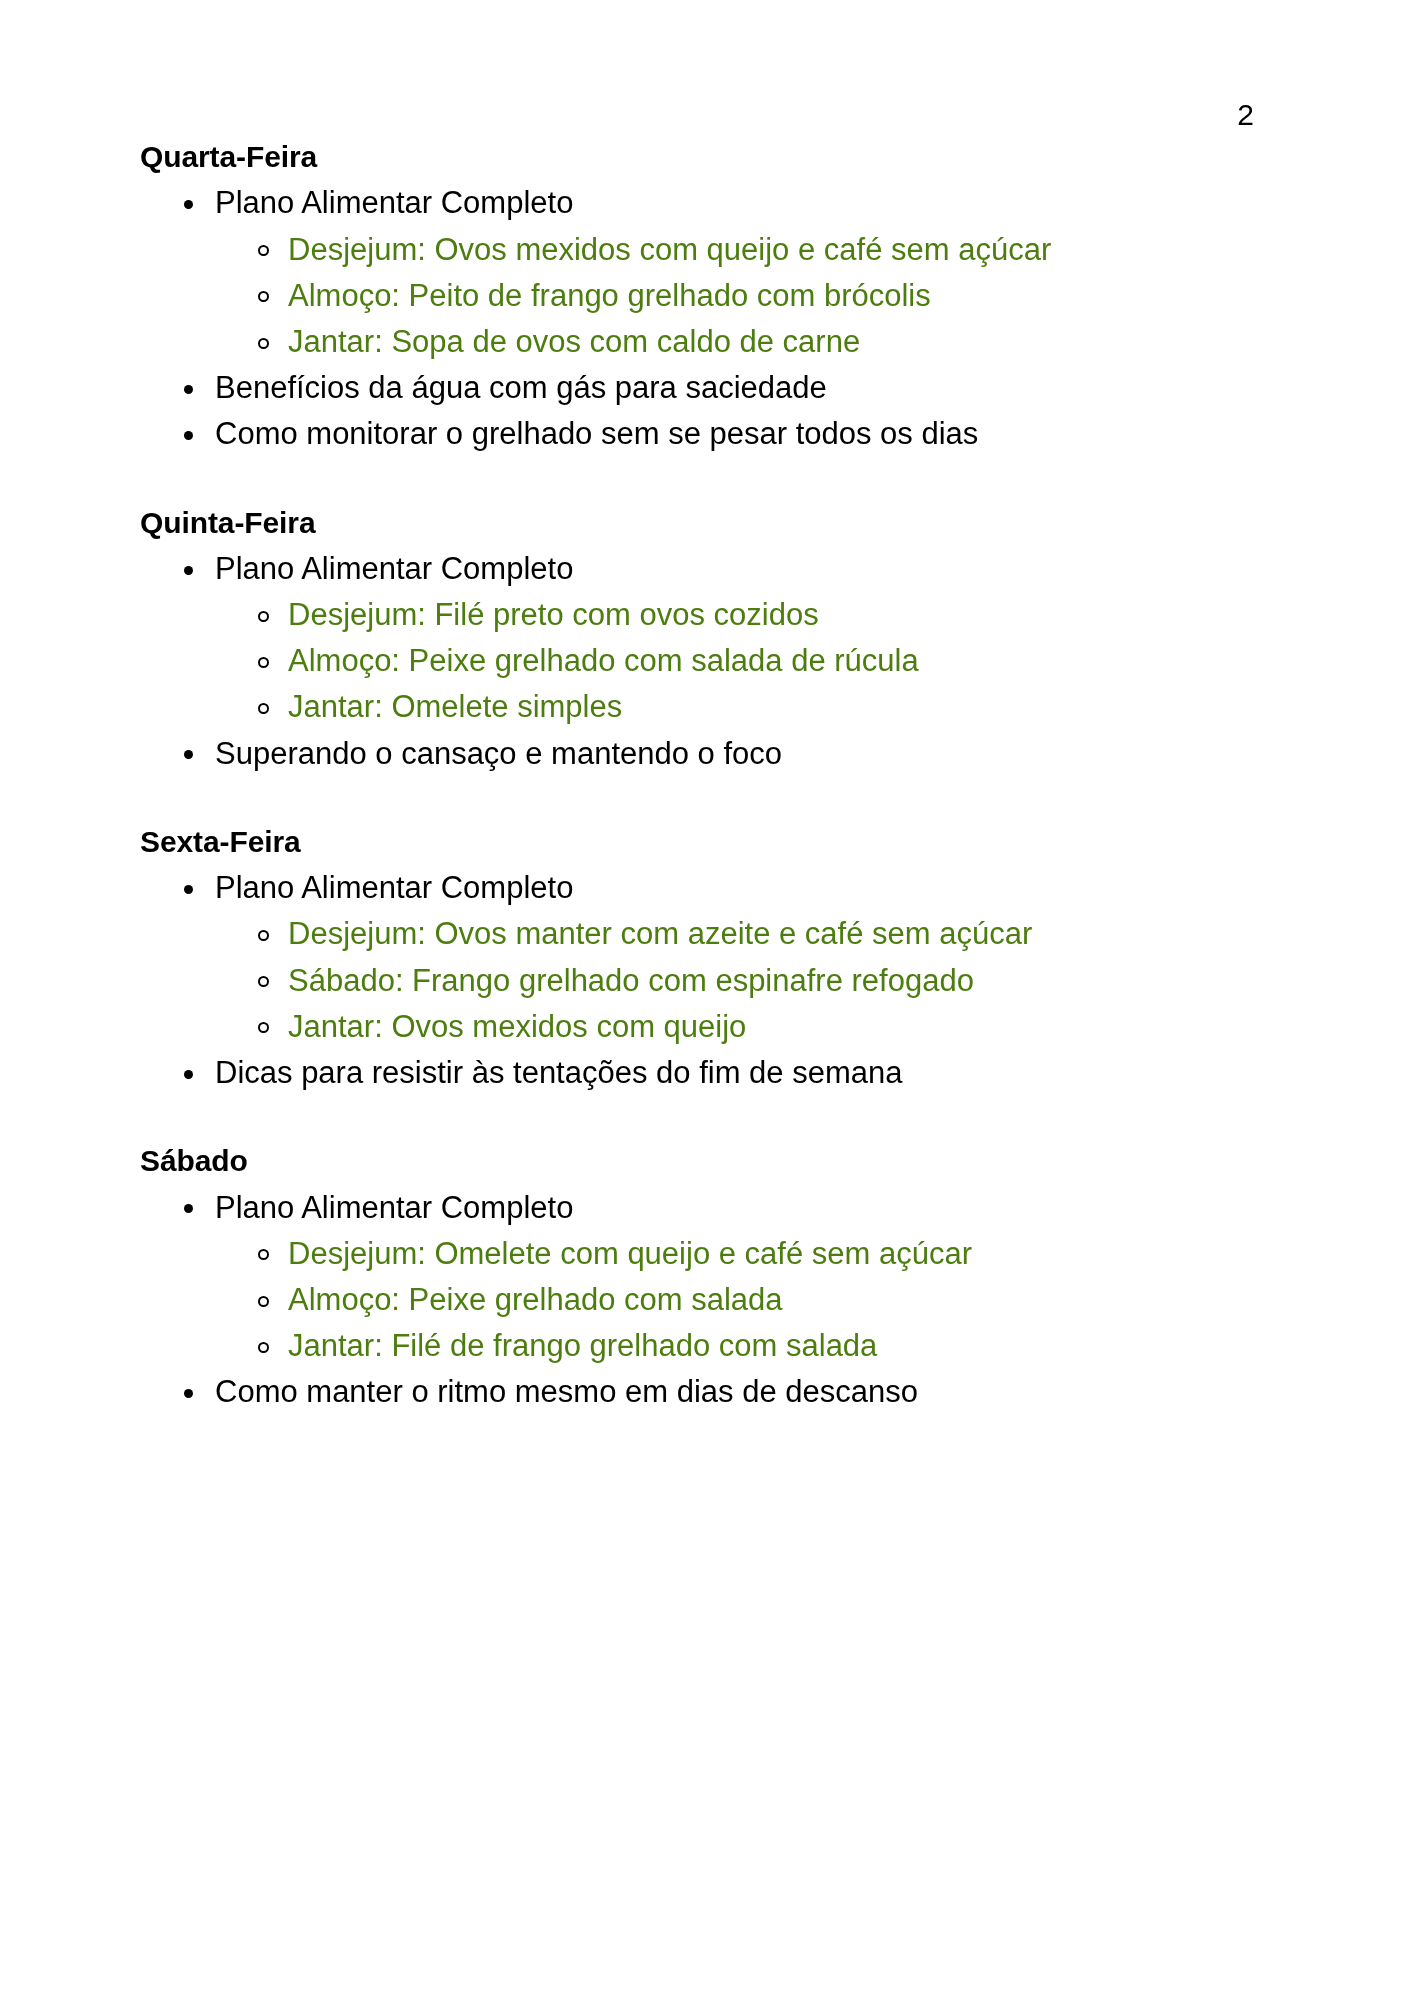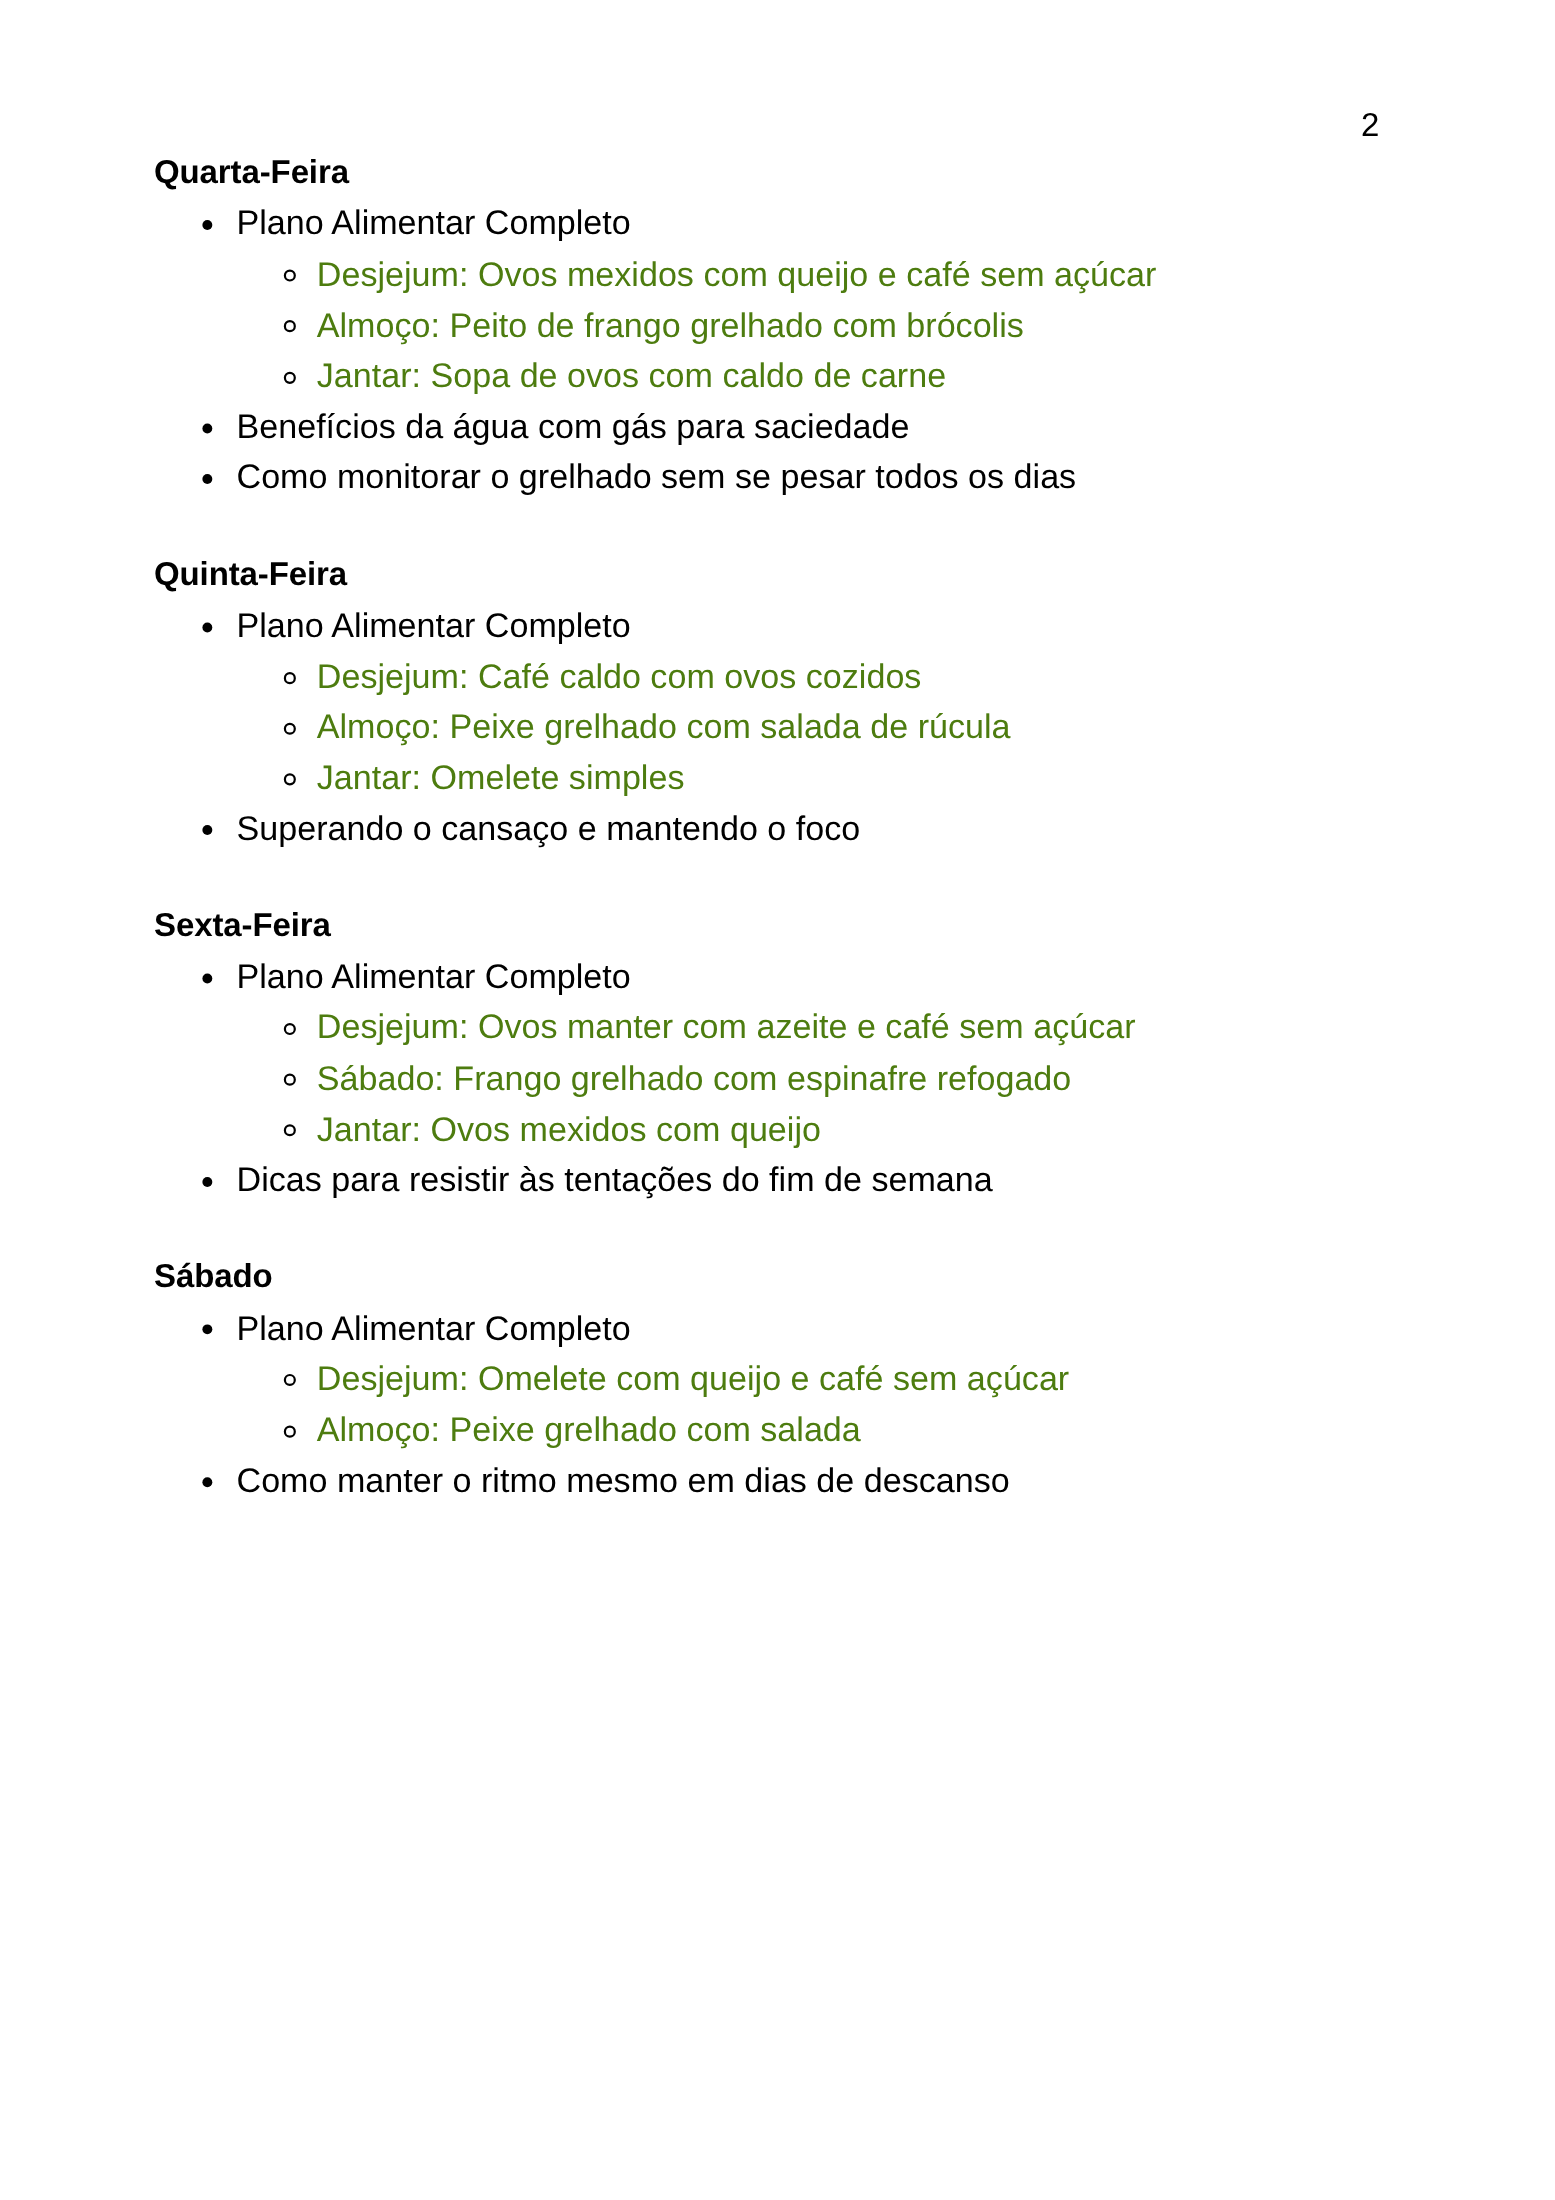--- a/index.html
+++ b/index.html
@@ -118,21 +118,21 @@
               <li class="l2-item"><span class="bullet-circle"></span><span class="l2-text">Jantar: Sopa de ovos com caldo de carne</span></li>
             </ul></li>
           <li class="l1-item"><span class="bullet-disc"></span><span class="l1-text">Benefícios da água com gás para saciedade</span></li>
           <li class="l1-item"><span class="bullet-disc"></span><span class="l1-text">Como monitorar o grelhado sem se pesar todos os dias</span></li>
         </ul>
       </div>
       <div class="day-section">
         <div class="day-heading">Quinta-Feira</div>
         <ul class="level1">
           <li class="l1-item"><span class="bullet-disc"></span><span class="l1-text">Plano Alimentar Completo</span><ul class="level2">
-              <li class="l2-item"><span class="bullet-circle"></span><span class="l2-text">Desjejum: Café caldo com ovos cozidos</span></li>
+              <li class="l2-item"><span class="bullet-circle"></span><span class="l2-text">Desjejum: Filé preto com ovos cozidos</span></li>
               <li class="l2-item"><span class="bullet-circle"></span><span class="l2-text">Almoço: Peixe grelhado com salada de rúcula</span></li>
               <li class="l2-item"><span class="bullet-circle"></span><span class="l2-text">Jantar: Omelete simples</span></li>
             </ul></li>
           <li class="l1-item"><span class="bullet-disc"></span><span class="l1-text">Superando o cansaço e mantendo o foco</span></li>
         </ul>
       </div>
       <div class="day-section">
         <div class="day-heading">Sexta-Feira</div>
         <ul class="level1">
           <li class="l1-item"><span class="bullet-disc"></span><span class="l1-text">Plano Alimentar Completo</span><ul class="level2">
@@ -142,19 +142,20 @@
             </ul></li>
           <li class="l1-item"><span class="bullet-disc"></span><span class="l1-text">Dicas para resistir às tentações do fim de semana</span></li>
         </ul>
       </div>
       <div class="day-section">
         <div class="day-heading">Sábado</div>
         <ul class="level1">
           <li class="l1-item"><span class="bullet-disc"></span><span class="l1-text">Plano Alimentar Completo</span><ul class="level2">
               <li class="l2-item"><span class="bullet-circle"></span><span class="l2-text">Desjejum: Omelete com queijo e café sem açúcar</span></li>
               <li class="l2-item"><span class="bullet-circle"></span><span class="l2-text">Almoço: Peixe grelhado com salada</span></li>
+              <li class="l2-item"><span class="bullet-circle"></span><span class="l2-text">Jantar: Filé de frango grelhado com salada</span></li>
             </ul></li>
           <li class="l1-item"><span class="bullet-disc"></span><span class="l1-text">Como manter o ritmo mesmo em dias de descanso</span></li>
         </ul>
       </div>
     </div>
 
 </div>
 
 </body></html>

